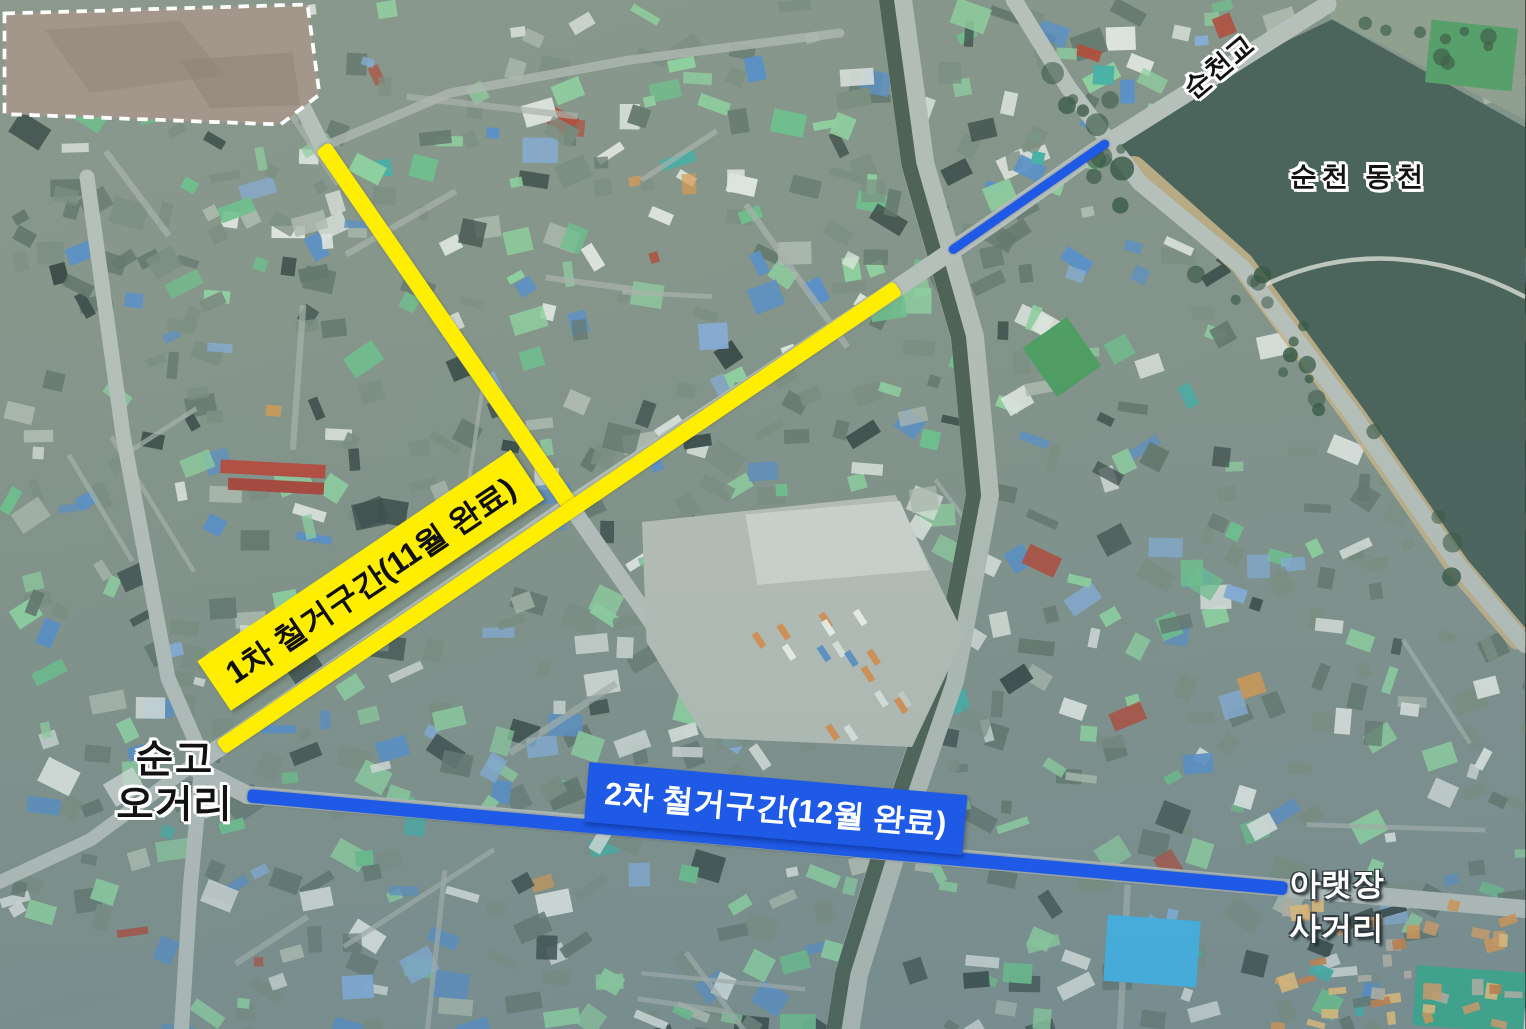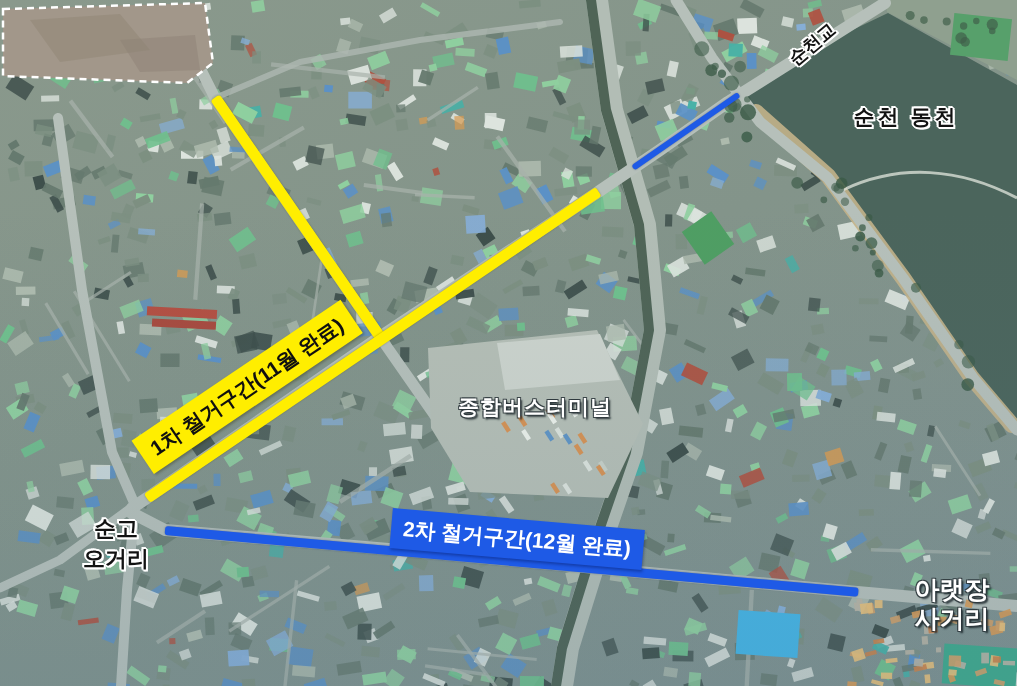--- a/index.html
+++ b/index.html
@@ -32,24 +32,24 @@
     text-shadow:-2px 0 #fff,2px 0 #fff,0 -2px #fff,0 2px #fff,
       -1px -1px #fff,1px -1px #fff,-1px 1px #fff,1px 1px #fff,-2px -2px #fff,2px 2px #fff;}
   .gray-outlined{color:#4e545c;
     text-shadow:-2px 0 #f2f2f0,2px 0 #f2f2f0,0 -2px #f2f2f0,0 2px #f2f2f0,
       -1px -1px #f2f2f0,1px -1px #f2f2f0,-1px 1px #f2f2f0,1px 1px #f2f2f0;}
   .light-shadowed{color:#ffffff;
     text-shadow:-1px -1px 0 rgba(45,55,60,.9),1px -1px 0 rgba(45,55,60,.9),
       -1px 1px 0 rgba(45,55,60,.9),2px 2px 2px rgba(15,25,30,.85);}
   #label-city-hall{left:122px;top:38px;font-size:21px;}
   #label-bridge{left:812px;top:44px;font-size:18px;transform:translate(-50%,-50%) rotate(-40deg);}
-  #label-river{left:906px;top:117px;font-size:21px;letter-spacing:3px;}
+  #label-river{left:906px;top:117px;font-size:18px;letter-spacing:3px;}
   #label-terminal{left:535px;top:407px;font-size:21px;letter-spacing:1px;}
-  #label-sungo{left:116px;top:544px;font-size:22px;line-height:30px;text-align:center;}
-  #label-araetjang{left:952px;top:604px;font-size:25px;line-height:29px;text-align:left;}
+  #label-sungo{left:116px;top:519px;font-size:26px;line-height:30px;text-align:center;}
+  #label-araetjang{left:891px;top:604px;font-size:21px;line-height:29px;text-align:left;}
   .lbl-line{display:block;}
 </style>
 </head>
 <body>
 
 <div id="stage">
 
   <svg id="basemap" width="1017" height="686" viewBox="0 0 1017 686">
     <g id="blocks">
         <rect x="136.68697476689704" y="300.1615815679543" width="16.54848510073498" height="15.254513586405665" fill="#5b91c6" opacity="0.73" transform="rotate(-16.8 145.0 307.8)"></rect>
@@ -1204,21 +1204,20 @@
   <div id="phase1-line-north" class="anno-line" style="background-color: rgb(255, 238, 0);"></div>
   <div id="phase1-line-main" class="anno-line" style="background-color: rgb(255, 238, 0);"></div>
   <div id="phase2-line-main" class="anno-line" style="background-color: rgb(30, 90, 230);"></div>
   <div id="phase2-line-short" class="anno-line" style="background-color: rgb(30, 90, 230);"></div>
 
   <div id="phase1-box" class="phase-box" style="background-color: rgb(255, 238, 0); color: rgb(16, 16, 16);">1차 철거구간(11월 완료)</div>
   <div id="phase2-box" class="phase-box" style="background-color: rgb(30, 90, 230); color: rgb(255, 255, 255);">2차 철거구간(12월 완료)</div>
 
   <div id="label-bridge" class="map-label dark-outlined">순천교</div>
   <div id="label-river" class="map-label dark-outlined">순천 동천</div>
-  <div id="label-terminal" class="map-label light-shadowed">종합버스터미널</div>
   <div id="label-sungo" class="map-label dark-outlined">
     <span class="lbl-line">순고</span>
     <span class="lbl-line">오거리</span>
   </div>
   <div id="label-araetjang" class="map-label light-shadowed">
     <span class="lbl-line">아랫장</span>
     <span class="lbl-line">사거리</span>
   </div>
 </div>
 

